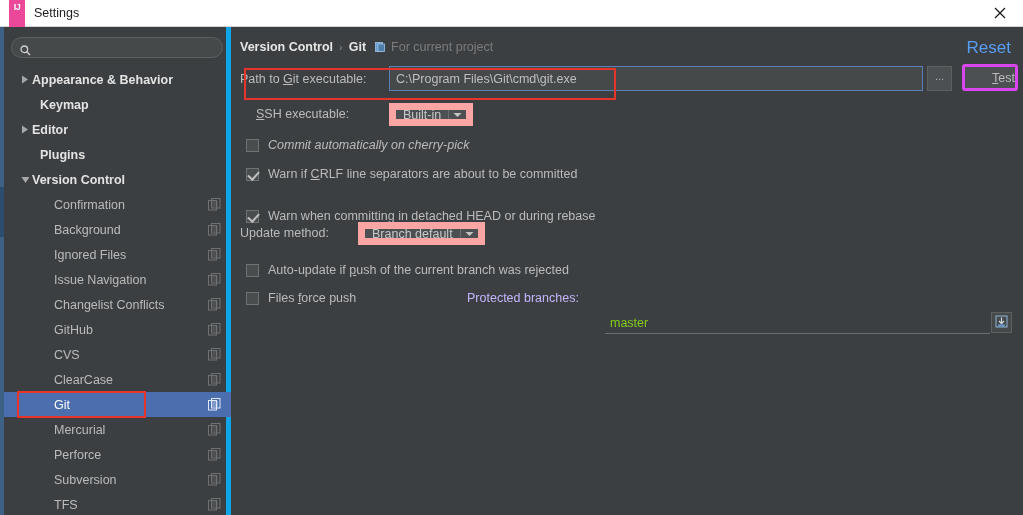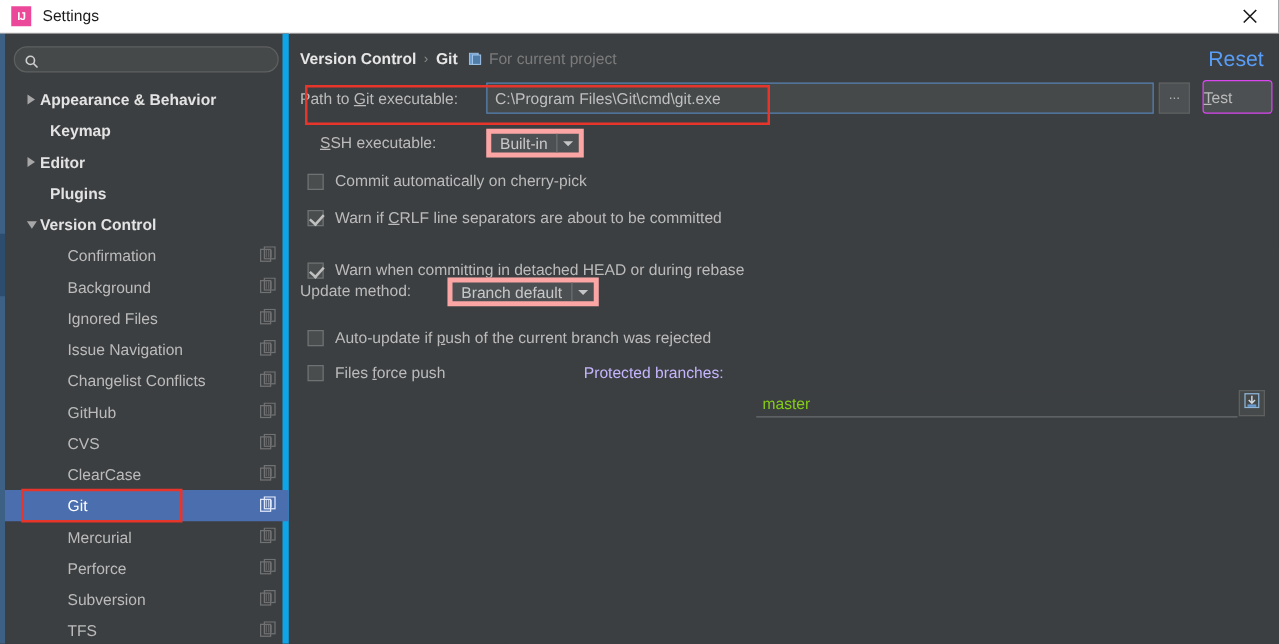--- a/index.html
+++ b/index.html
@@ -23,21 +23,21 @@
   #titlebar {
     position: absolute;
     left: 0; top: 0;
     width: 1023px; height: 27px;
     background: #ffffff;
     border-bottom: 1px solid #d6d6d6;
     display: flex;
     align-items: center;
   }
   #titlebar .tb-icon {
-    width: 16px; height: 16px;
+    width: 16px; height: 28px;
     margin-left: 9px;
     background: #ec4899;
     color: #ffffff;
     font-size: 9px;
     font-weight: bold;
     line-height: 16px;
     text-align: center;
     letter-spacing: -0.5px;
     font-family: "Liberation Sans", sans-serif;
     flex: 0 0 auto;
@@ -212,35 +212,35 @@
     font-size: 11px;
     line-height: 19px;
     text-align: center;
     cursor: default;
   }
   #test-btn {
     position: absolute;
     left: 730px; top: 37px;
     width: 56px; height: 27px;
     background: #4c5052;
-    border: 1px solid #d946ef;
+    border: 3px solid #d946ef;
     border-radius: 3px;
     color: #bbbbbb;
     font-size: 12.5px;
     font-family: "Liberation Sans", sans-serif;
     cursor: default;
-    display: flex; align-items: center; justify-content: flex-start;
+    display: flex; align-items: center; justify-content: flex-end;
   }
   #test-btn u { text-decoration: underline; }
 
   .combo {
     position: absolute;
     height: 23px;
     background: #4c5052;
-    border: 4px solid #fca5a5;
+    border: 7px solid #fca5a5;
     display: flex;
     align-items: stretch;
     cursor: default;
   }
   .combo .cval {
     color: #c8c8c8;
     font-size: 12.5px;
     font-family: "Liberation Sans", sans-serif;
     padding: 0 7px;
     display: flex; align-items: center;
@@ -518,21 +518,21 @@
       </div>
       <div class="combo" style="left:157px; top:76px;">
         <span class="cval">Built-in</span>
         <span class="carrow">
           <svg width="9" height="6" viewBox="0 0 9 6">
               <path d="M0.5 1 L4.5 5 L8.5 1 Z" fill="#c5c5c5"></path>
             </svg>
         </span>
       </div>
 
-      <div class="cbrow" style="left:14px; top:111px;">
+      <div class="cbrow" style="left:14px; top:111px;font-style:italic;">
         <span class="cbox"></span>
         <span class="cblabel">
           <span>Commit automatically on cherry-pick</span><u></u><span></span>
         </span>
       </div>
 
       <div class="cbrow" style="left:14px; top:140px;">
         <span class="cbox checked"></span>
         <span class="cblabel">
           <span>Warn if </span><u>C</u><span>RLF line separators are about to be committed</span>

